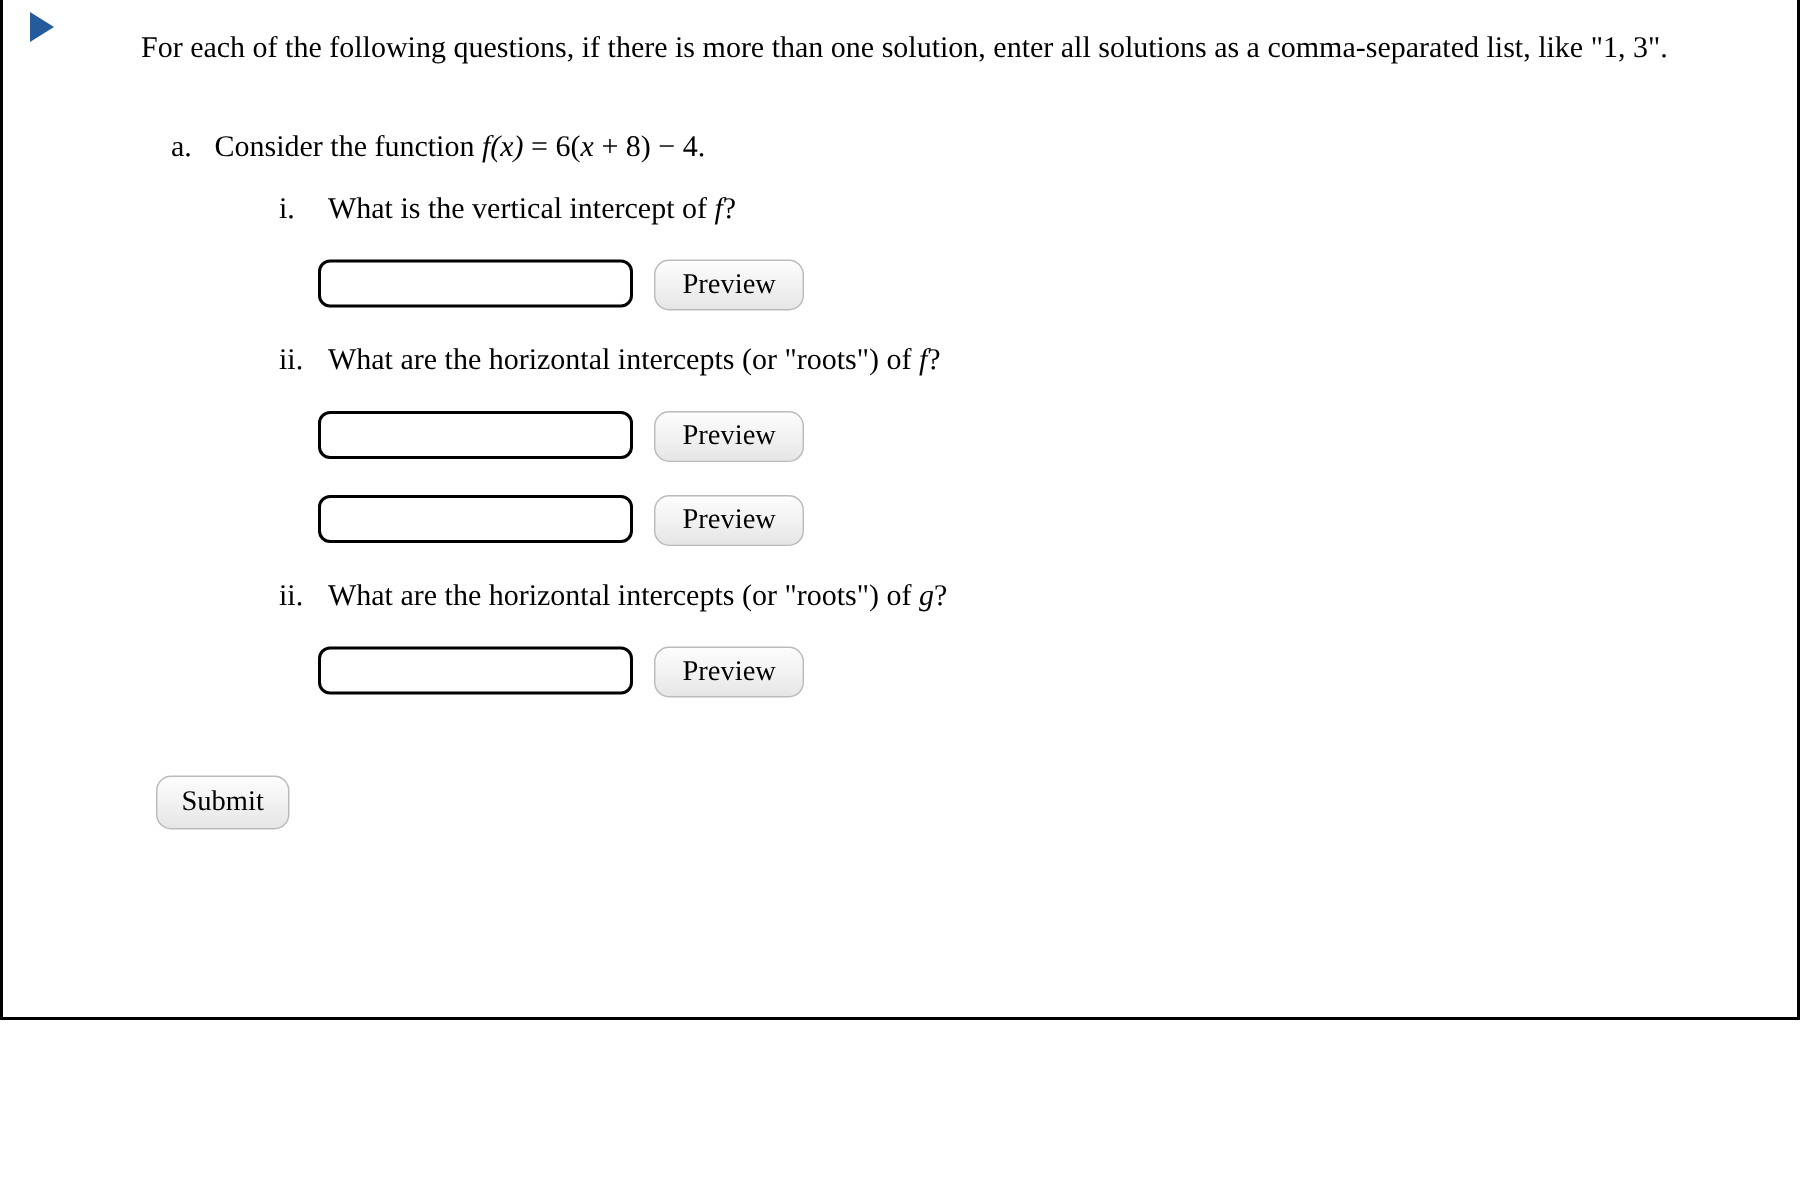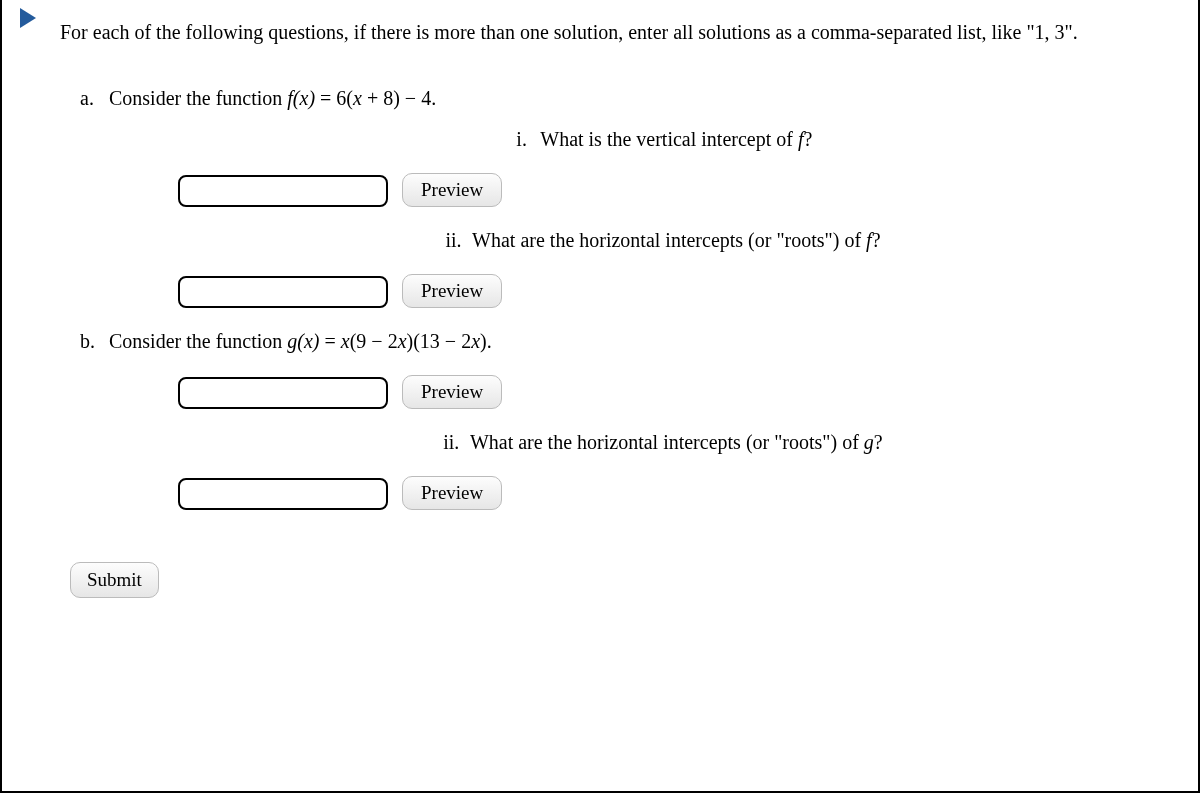--- a/index.html
+++ b/index.html
@@ -7,25 +7,25 @@
     margin: 0;
     padding: 0;
     font-family: "Times New Roman", Times, serif;
     font-size: 20px;
     background: #fff;
     color: #000;
   }
   .container {
     position: relative;
     width: 1200px;
-    height: 793px;
+    height: 680px;
     border: 2px solid #000;
     border-top: none;
     border-right: 2px solid #000;
-    padding: 18px 30px 18px 58px;
+    padding: 18px 30px 18px 92px;
   }
   .play-icon {
     position: absolute;
     top: 8px;
     left: 18px;
     width: 0;
     height: 0;
     border-top: 10px solid transparent;
     border-bottom: 10px solid transparent;
     border-left: 16px solid #245b9c;
@@ -40,32 +40,31 @@
     margin-top: 40px;
   }
   .part-marker {
     display: inline-block;
     width: 24px;
   }
   .subpart {
     margin-left: 92px;
     margin-top: 18px;
     margin-bottom: 4px;
-    text-align: center;
   }
   .sub-marker {
     display: inline-block;
     width: 28px;
   }
   .answer-row {
     margin-left: 118px;
     margin-top: 22px;
     margin-bottom: 22px;
     display: flex;
-    align-items: flex-end;
+    align-items: flex-start;
     gap: 14px;
   }
   input.answer {
     width: 210px;
     height: 32px;
     border: 2px solid #000;
     border-radius: 8px;
     padding: 2px 8px;
     font-size: 18px;
     font-family: inherit;
@@ -113,24 +112,20 @@
   <div class="subpart">
     <span class="sub-marker">ii.</span>
     <span>What are the horizontal intercepts (or "roots") of </span><span class="math-i">f</span><span>?</span>
   </div>
   <div class="answer-row">
     <input class="answer" type="text" value="" style="">
     <button class="preview">Preview</button>
   </div>
 
   
-  <div class="part" style="margin-top:18px;">
-    <span class="part-marker">b.</span>
-    <span>Consider the function </span><span class="math-i">g(x)</span><span> = </span><span><span class="math-i">x</span>(9 − 2<span class="math-i">x</span>)(13 − 2<span class="math-i">x</span>).</span>
-  </div>
 
   <div class="answer-row">
     <input class="answer" type="text" value="" style="">
     <button class="preview">Preview</button>
   </div>
 
   <div class="subpart">
     <span class="sub-marker">ii.</span>
     <span>What are the horizontal intercepts (or "roots") of </span><span class="math-i">g</span><span>?</span>
   </div>

